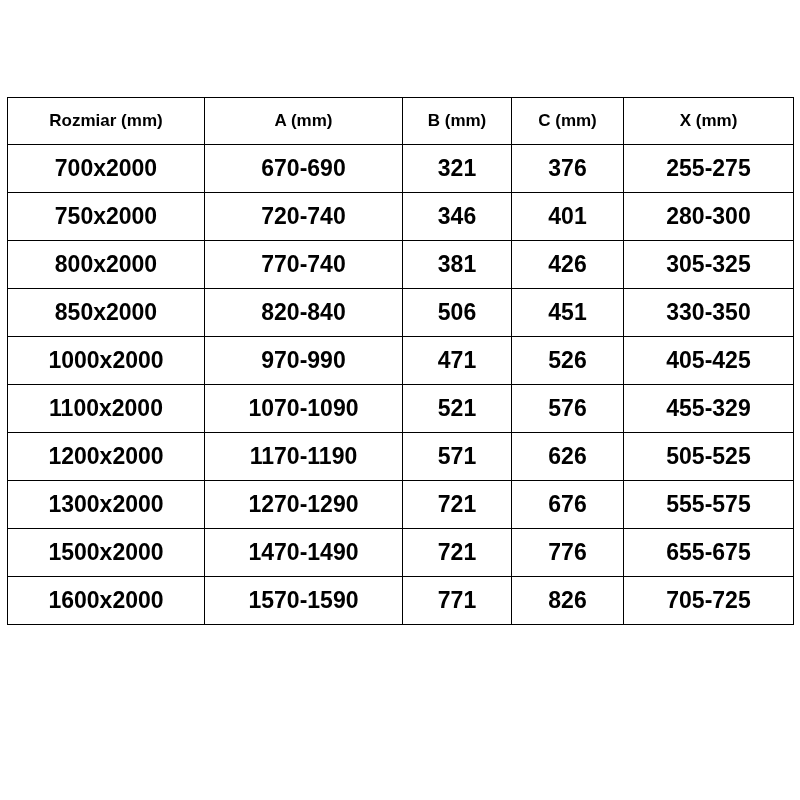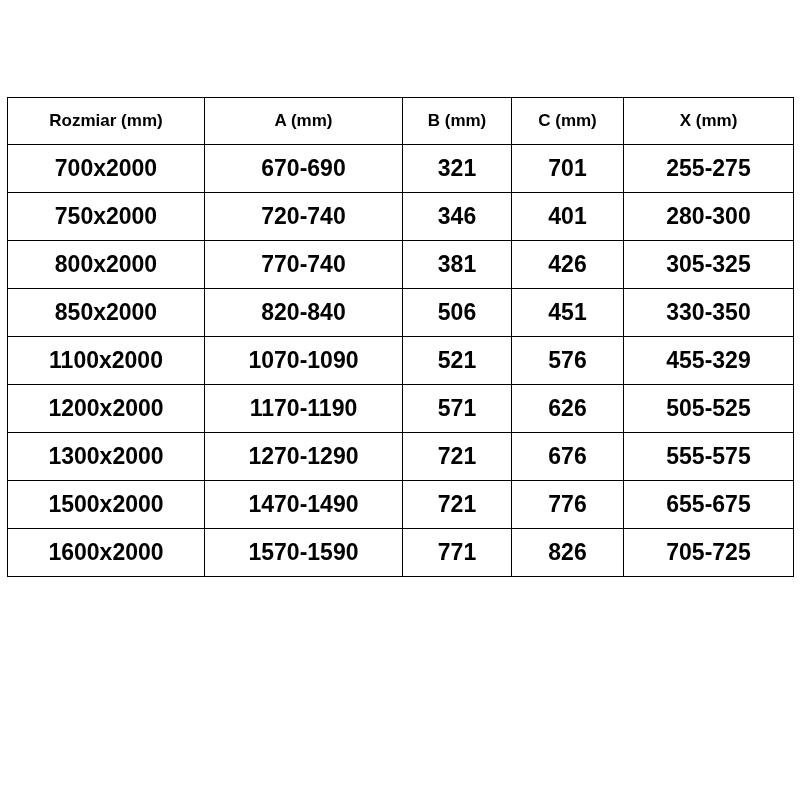--- a/index.html
+++ b/index.html
@@ -78,21 +78,21 @@
           <th>B (mm)</th>
           <th>C (mm)</th>
           <th>X (mm)</th>
         </tr>
       </thead>
       <tbody>
         <tr>
           <td>700x2000</td>
           <td>670-690</td>
           <td>321</td>
-          <td>701</td>
+          <td>376</td>
           <td>255-275</td>
         </tr>
         <tr>
           <td>750x2000</td>
           <td>720-740</td>
           <td>346</td>
           <td>401</td>
           <td>280-300</td>
         </tr>
         <tr>
@@ -101,20 +101,27 @@
           <td>381</td>
           <td>426</td>
           <td>305-325</td>
         </tr>
         <tr>
           <td>850x2000</td>
           <td>820-840</td>
           <td>506</td>
           <td>451</td>
           <td>330-350</td>
+        </tr>
+        <tr>
+          <td>1000x2000</td>
+          <td>970-990</td>
+          <td>471</td>
+          <td>526</td>
+          <td>405-425</td>
         </tr>
         <tr>
           <td>1100x2000</td>
           <td>1070-1090</td>
           <td>521</td>
           <td>576</td>
           <td>455-329</td>
         </tr>
         <tr>
           <td>1200x2000</td>

